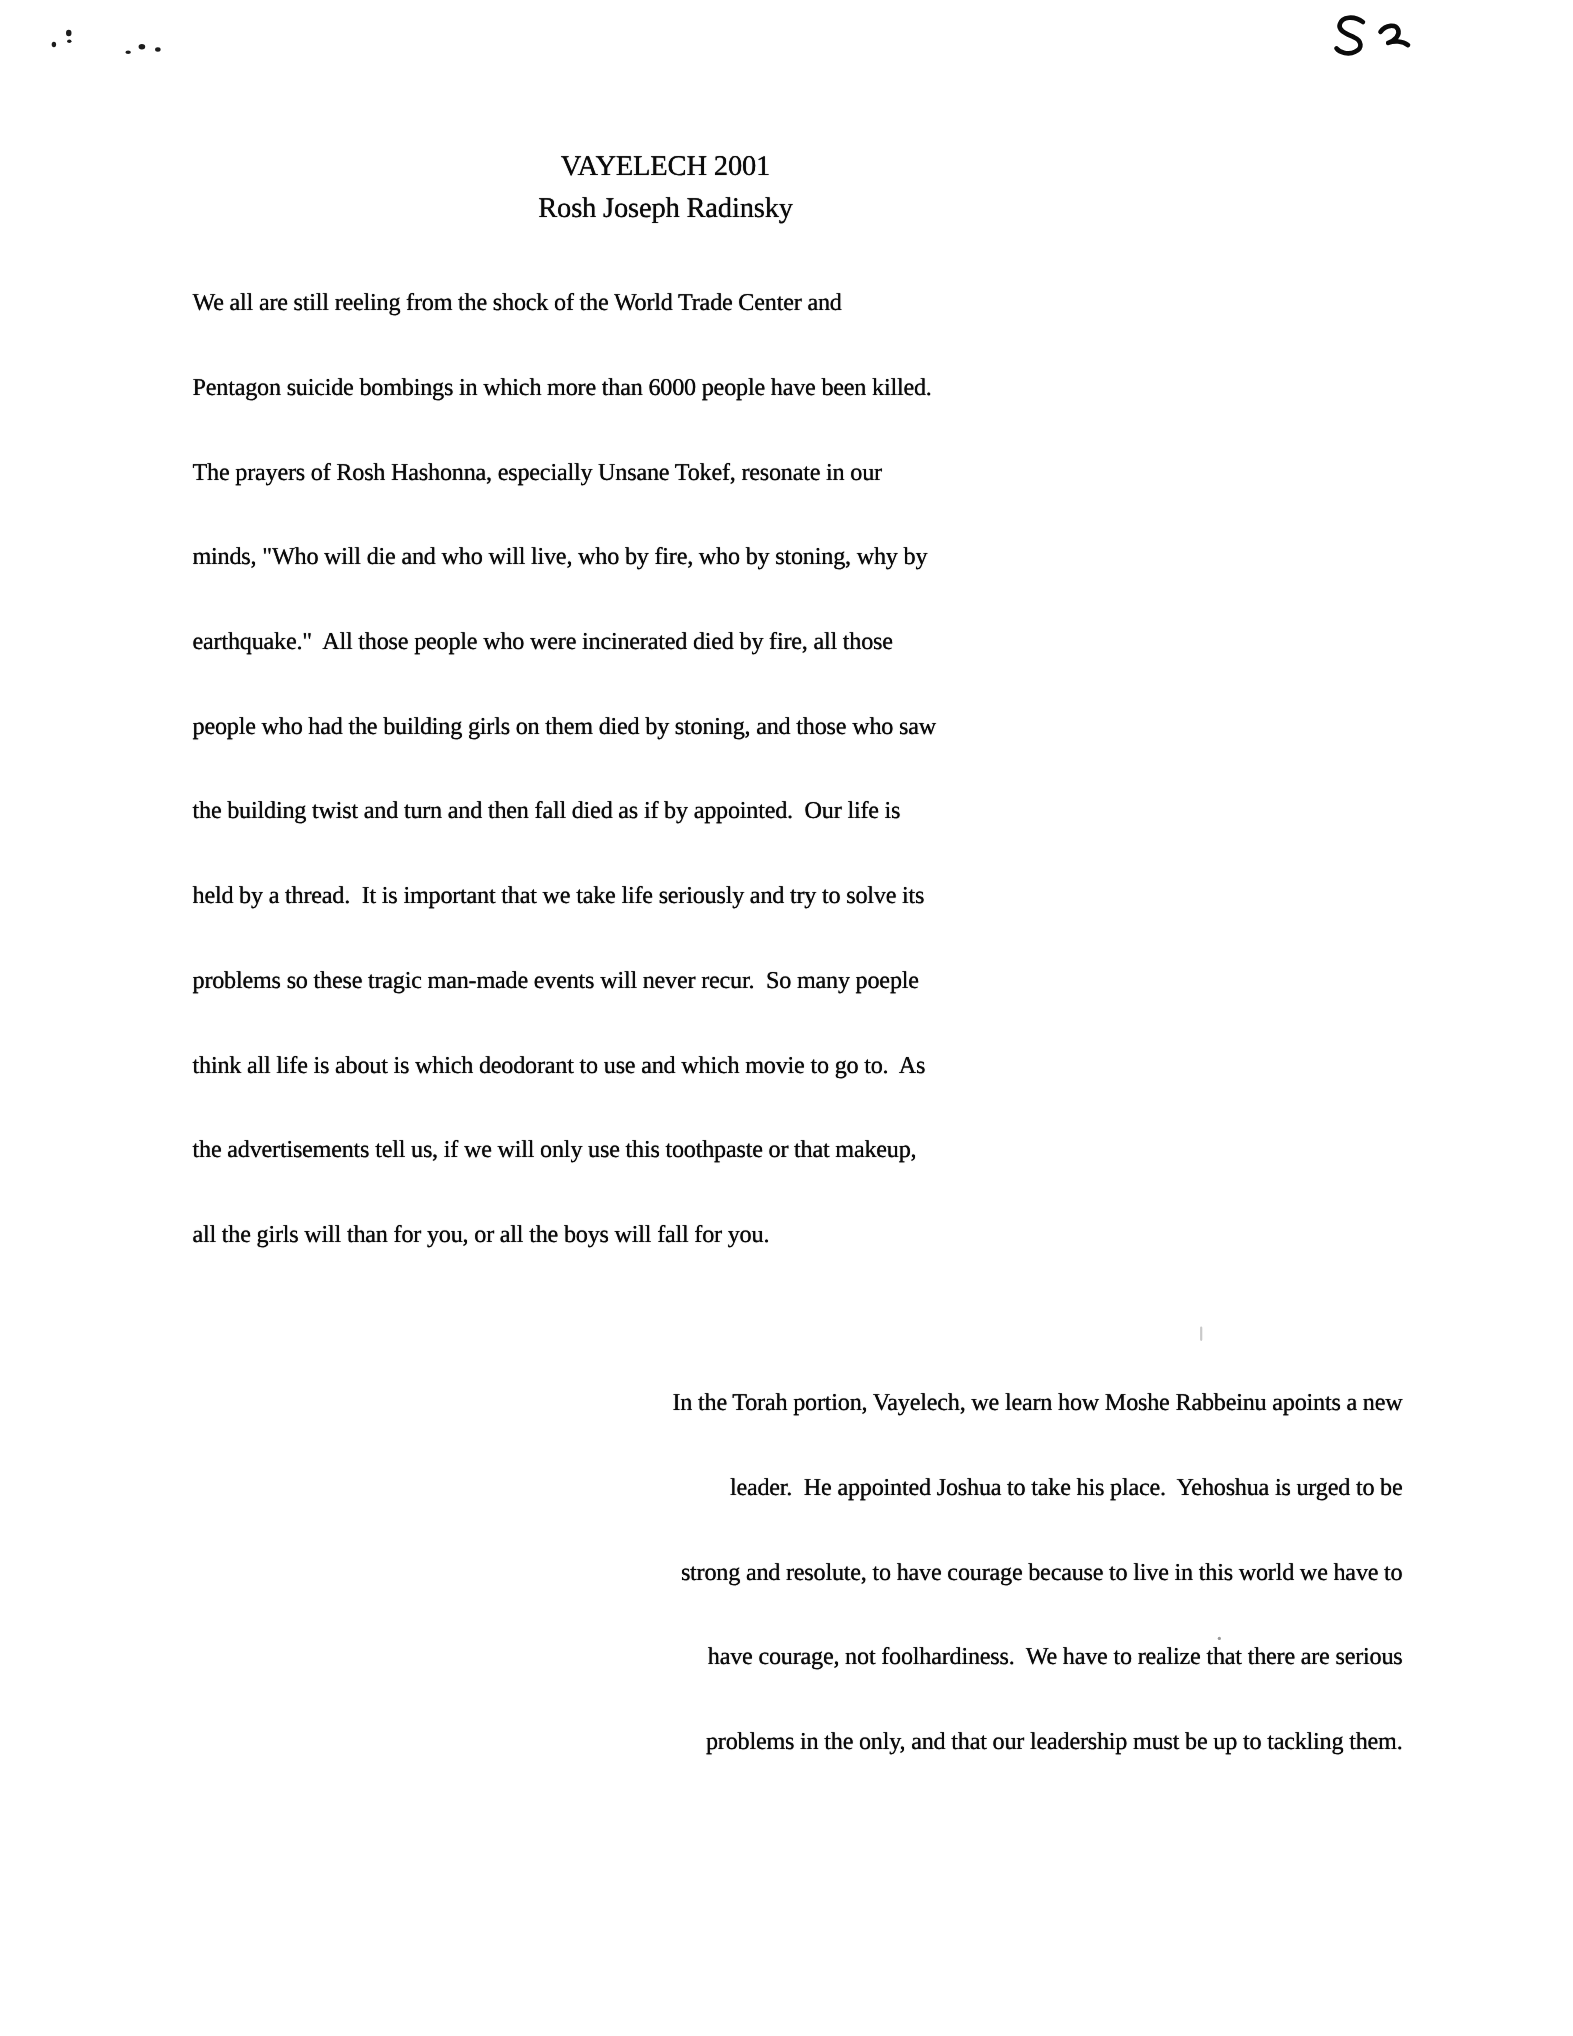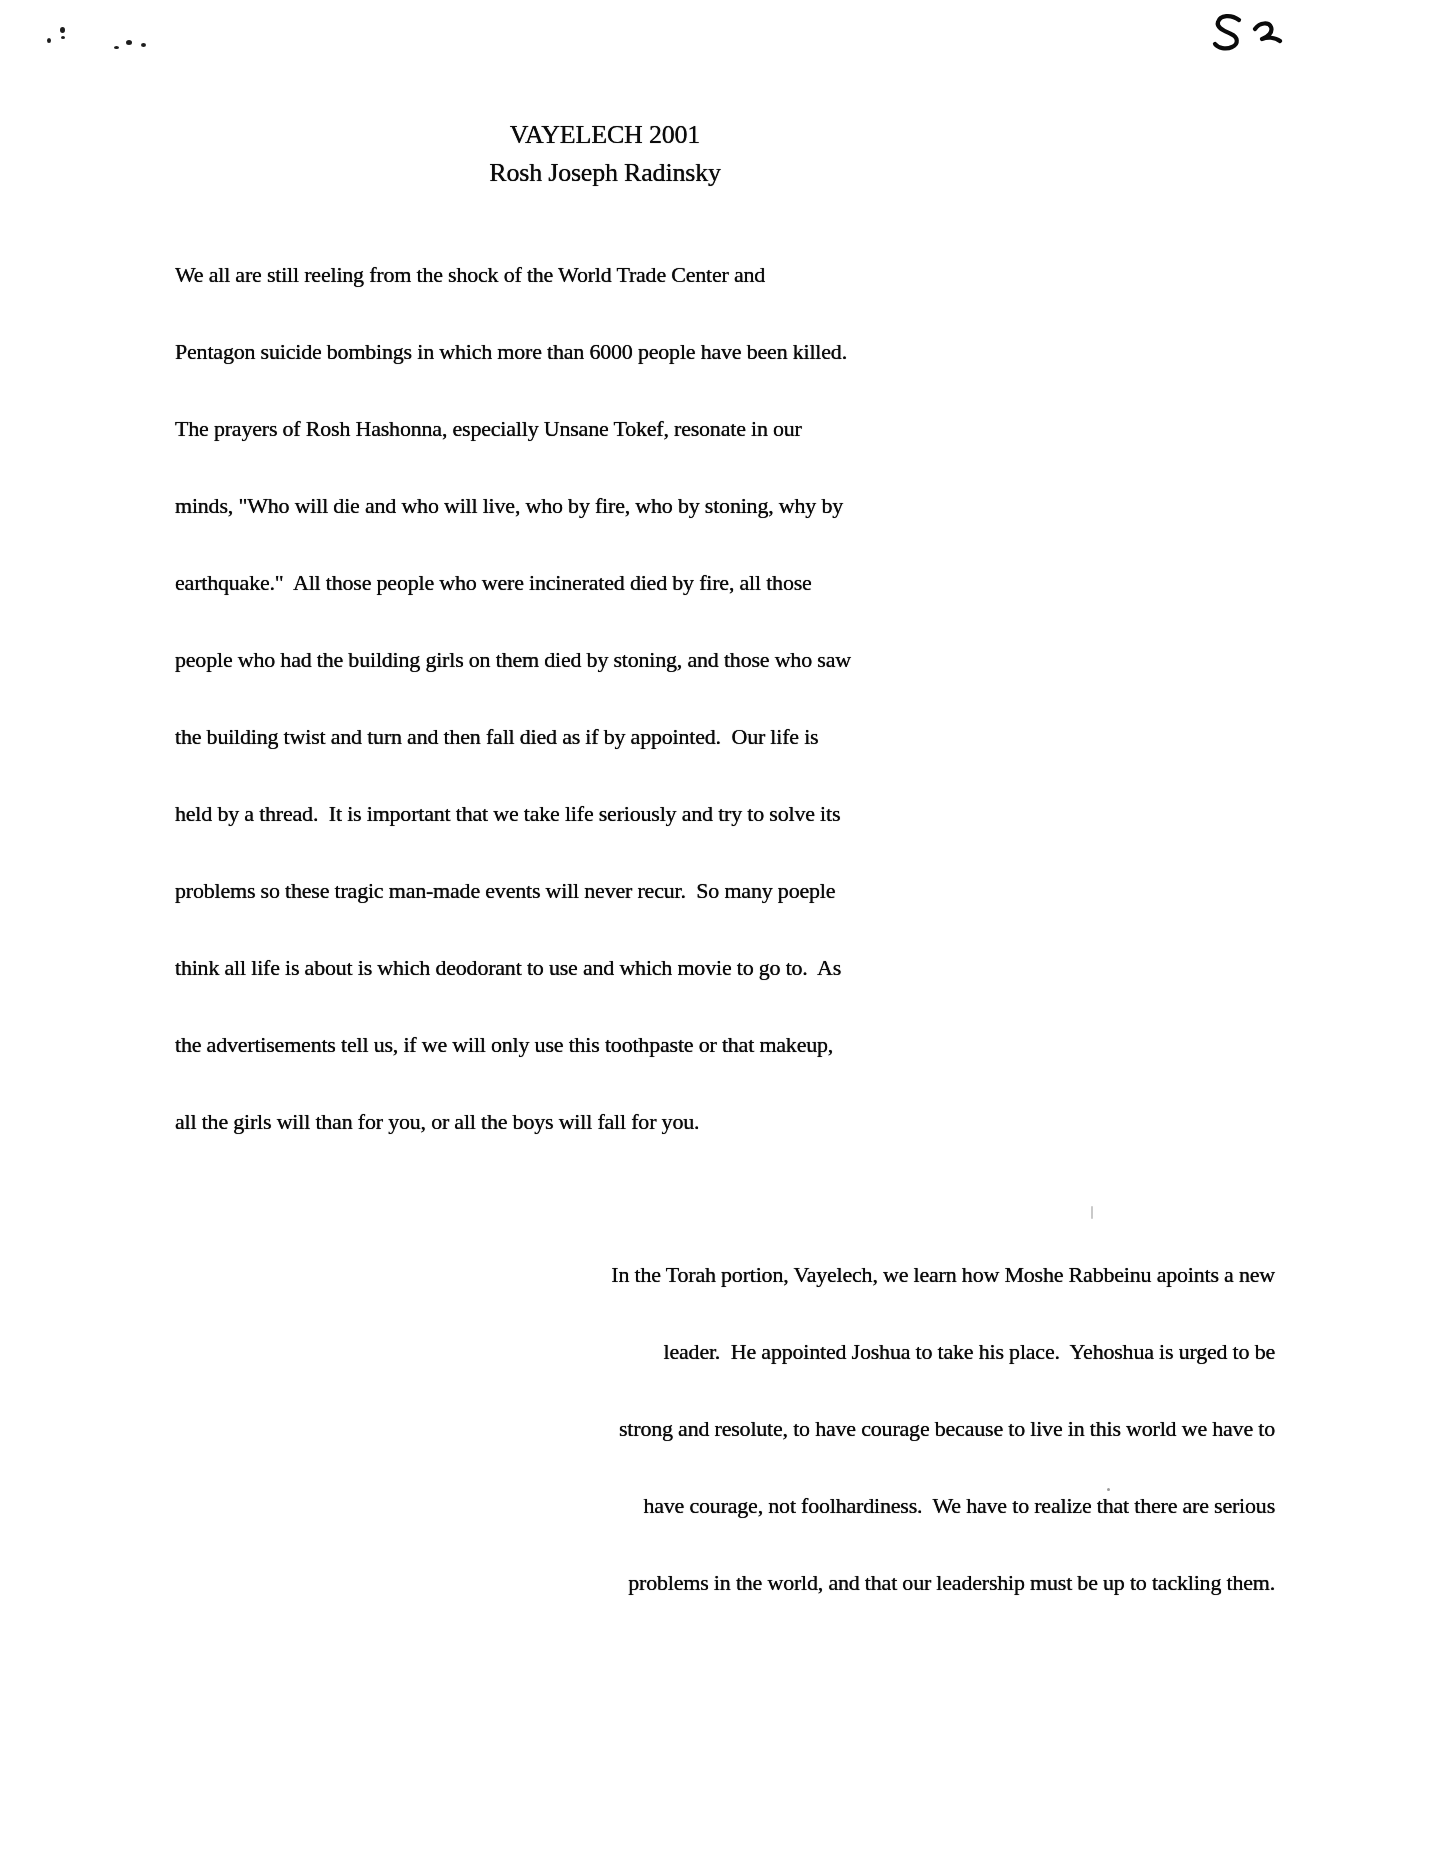--- a/index.html
+++ b/index.html
@@ -7,21 +7,21 @@
     position: relative;
     width: 1430px;
     height: 1851px;
     background: #ffffff;
     overflow: hidden;
     font-family: "Liberation Serif", "DejaVu Serif", serif;
     color: #0b0b0b;
   }
   .title-block {
     position: absolute;
-    top: 116px;
+    top: 132px;
     left: 175px;
     width: 860px;
     text-align: center;
     font-size: 26px;
     line-height: 38px;
     letter-spacing: -0.2px;
     text-shadow: 0 0 0.7px #000;
   }
   .para {
     position: absolute;
@@ -103,16 +103,16 @@
     <div class="line">think all life is about is which deodorant to use and which movie to go to.  As</div>
     <div class="line">the advertisements tell us, if we will only use this toothpaste or that makeup,</div>
     <div class="line">all the girls will than for you, or all the boys will fall for you.</div>
   </div>
 
   <div class="para para2">
     <div class="line">In the Torah portion, Vayelech, we learn how Moshe Rabbeinu apoints a new</div>
     <div class="line">leader.  He appointed Joshua to take his place.  Yehoshua is urged to be</div>
     <div class="line">strong and resolute, to have courage because to live in this world we have to</div>
     <div class="line">have courage, not foolhardiness.  We have to realize that there are serious</div>
-    <div class="line">problems in the world, and that our leadership must be up to tackling them.</div>
+    <div class="line">problems in the only, and that our leadership must be up to tackling them.</div>
   </div>
 
 </div>
 
 </body></html>

